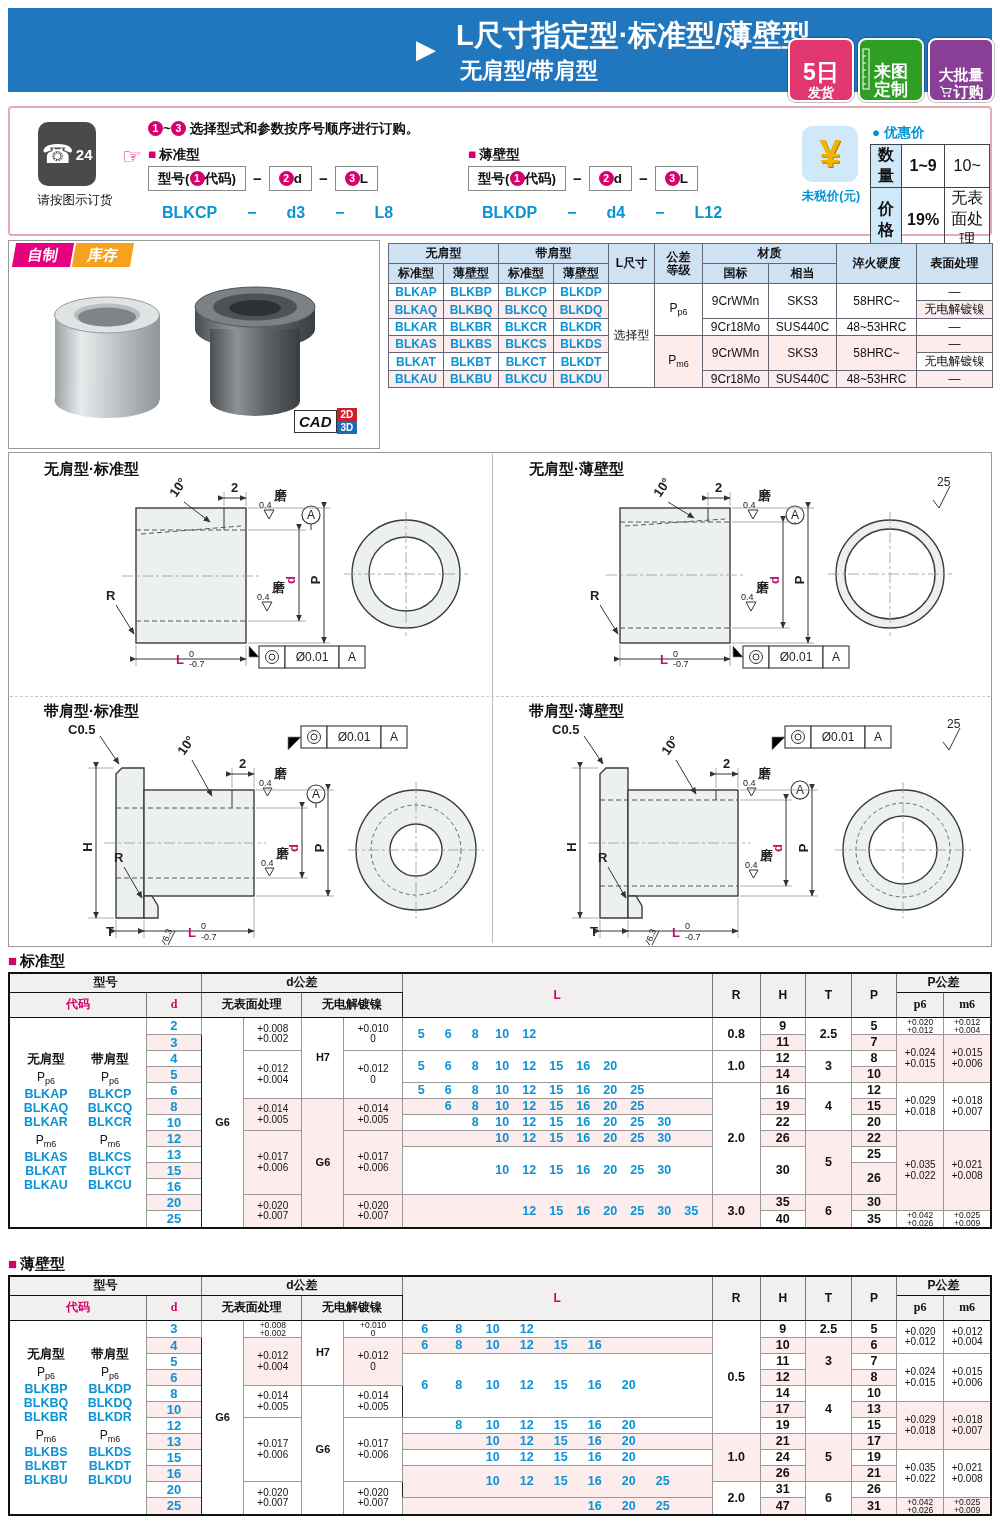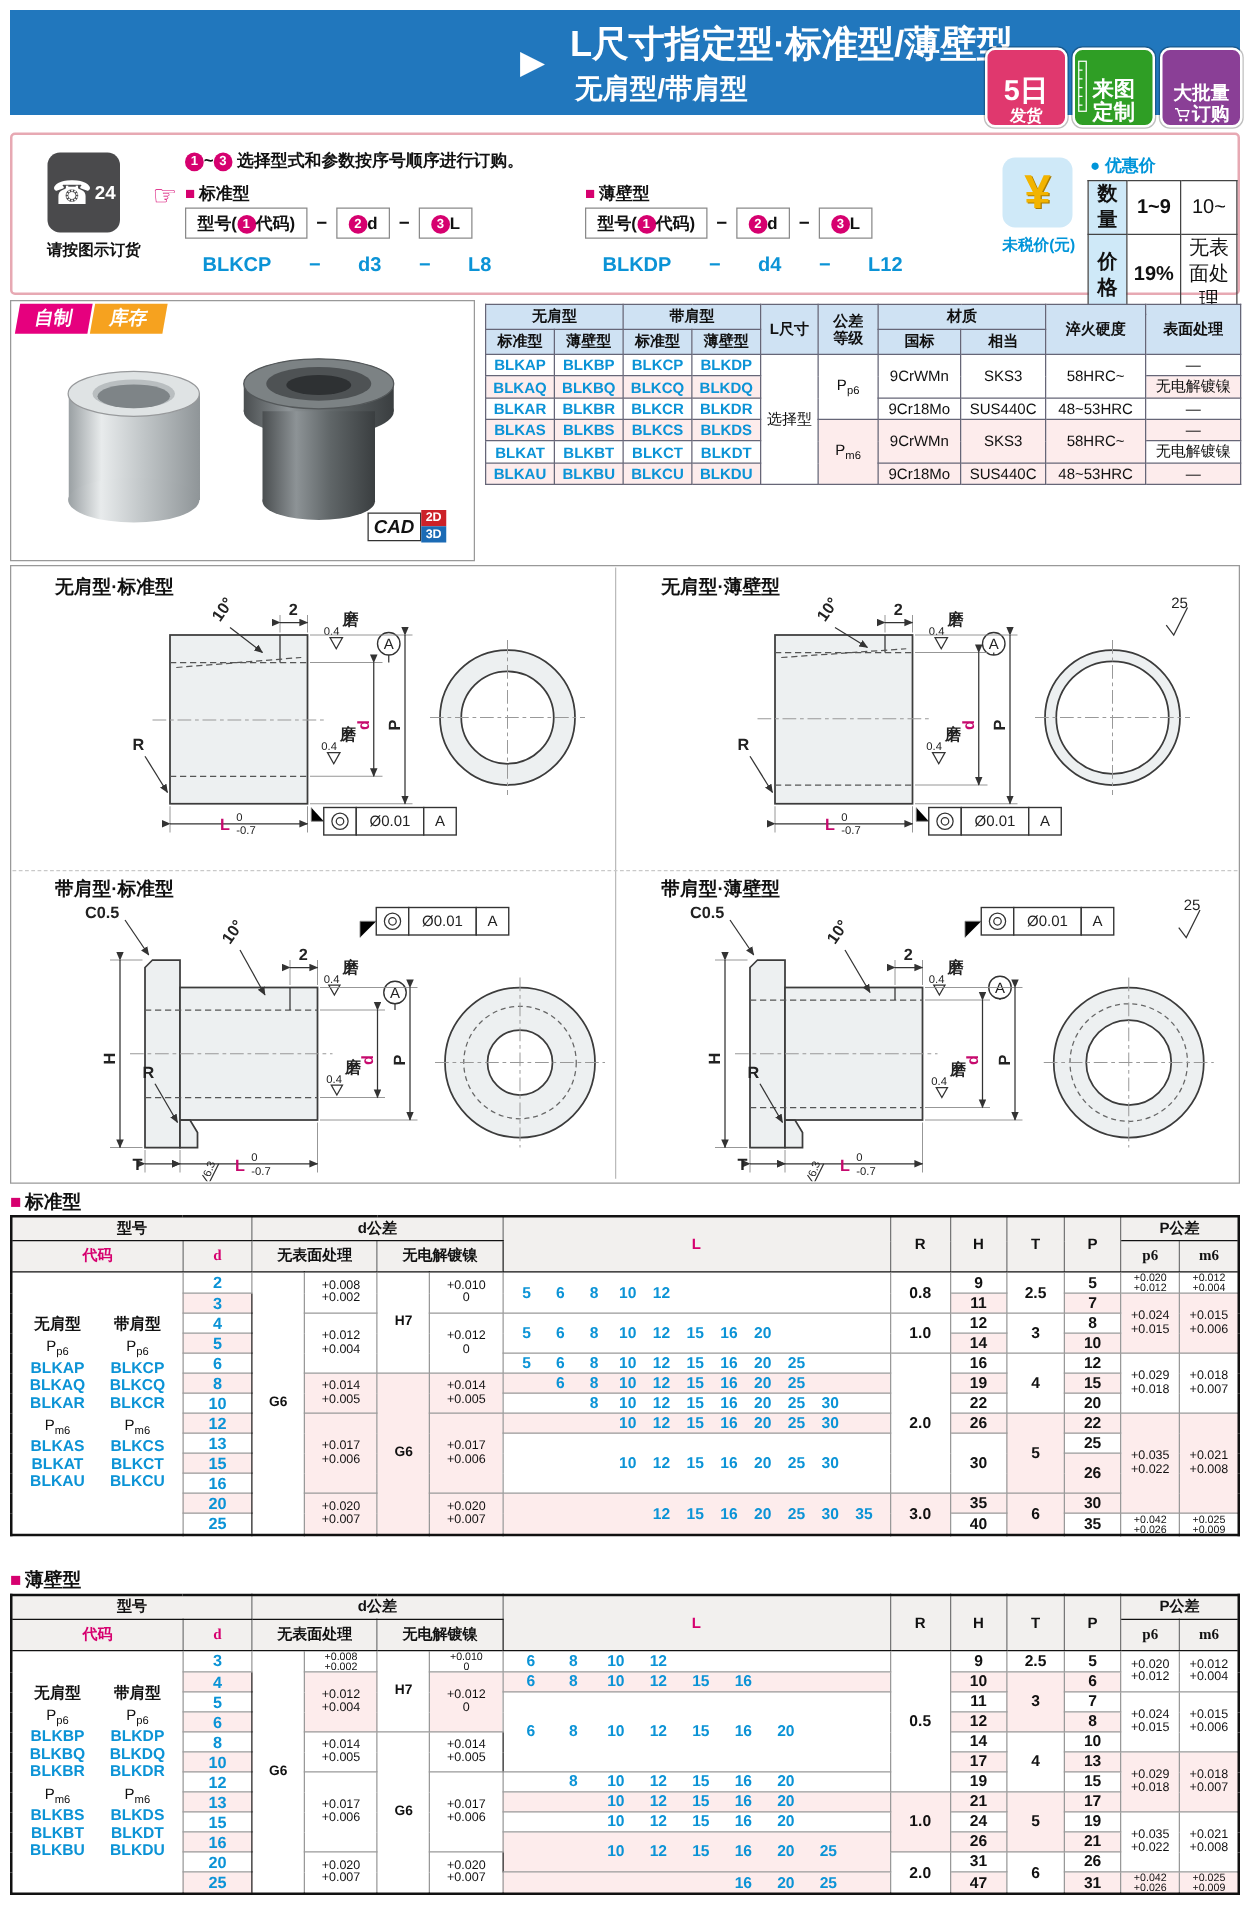--- a/index.html
+++ b/index.html
@@ -22,21 +22,21 @@
   #badge-custom{left:850px;background:#2f9e25;font-size:17px;}
   #badge-bulk{left:920px;background:#8a3f96;font-size:15px;}
   .ruler{position:absolute;left:2px;top:8px;}
 
   
   #orderbox{left:8px;top:106px;width:980px;height:126px;border:2px solid #e7a9b3;border-radius:4px;background:#fff;}
   #phone{left:28px;top:14px;width:58px;height:64px;background:#4a4a4c;border-radius:10px;color:#fff;
          display:flex;align-items:center;justify-content:center;gap:2px;}
   #phone .glyph{font-size:26px;}
   #phone .num{font-size:15px;font-weight:bold;}
-  #phone-caption{left:10px;top:84px;width:110px;font-size:12.5px;font-weight:bold;text-align:center;}
+  #phone-caption{left:10px;top:84px;width:110px;font-size:12.5px;font-weight:normal;text-align:center;}
   #finger{left:112px;top:36px;font-size:22px;color:#d6006f;}
   .cnum{display:inline-block;width:15px;height:15px;border-radius:50%;background:#d6006f;color:#fff;
         font-size:10.5px;font-weight:bold;line-height:15px;text-align:center;vertical-align:1px;}
   #instr{left:138px;top:12px;font-size:13.5px;font-weight:bold;}
   .grp-label{font-size:13.5px;font-weight:bold;}
   .sqb{color:#d6006f;margin-right:3px;}
   #std-label{left:138px;top:38px;} #thin-label{left:458px;top:38px;}
   .boxrow{display:flex;align-items:center;gap:7px;}
   #std-boxes{left:138px;top:58px;} #thin-boxes{left:458px;top:58px;}
   .obox{border:1.5px solid #8a8a8a;height:23px;line-height:23px;padding:0 9px;font-size:13.5px;font-weight:bold;background:#fff;white-space:nowrap;}

